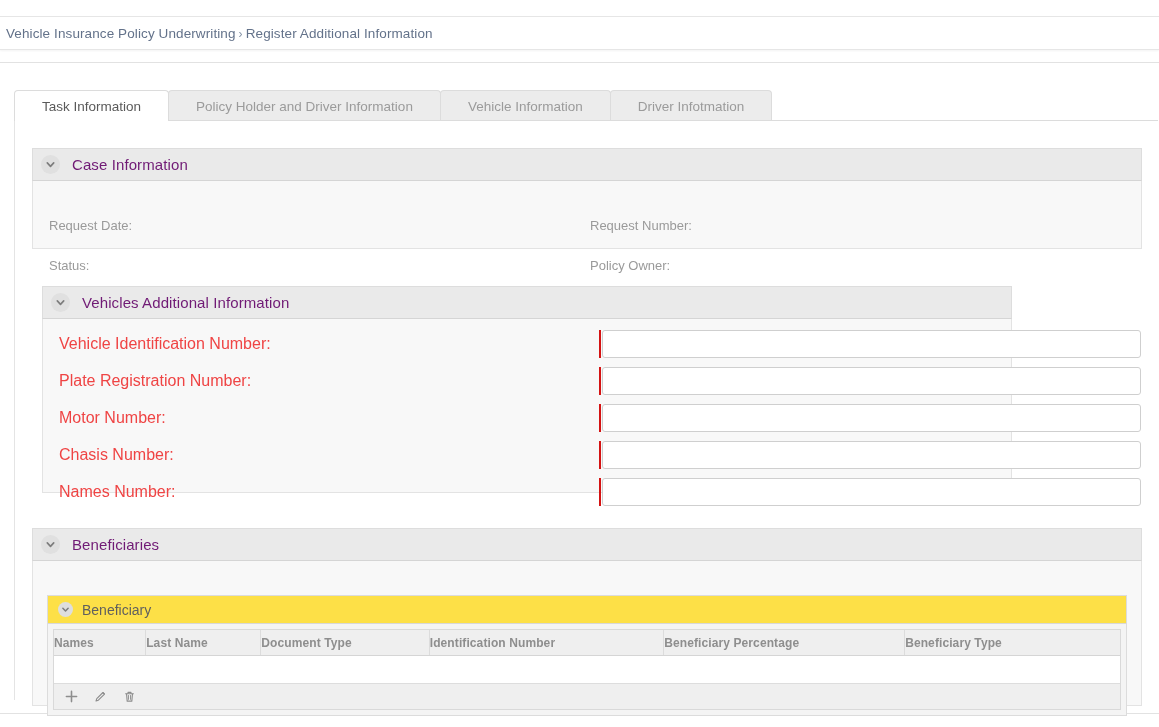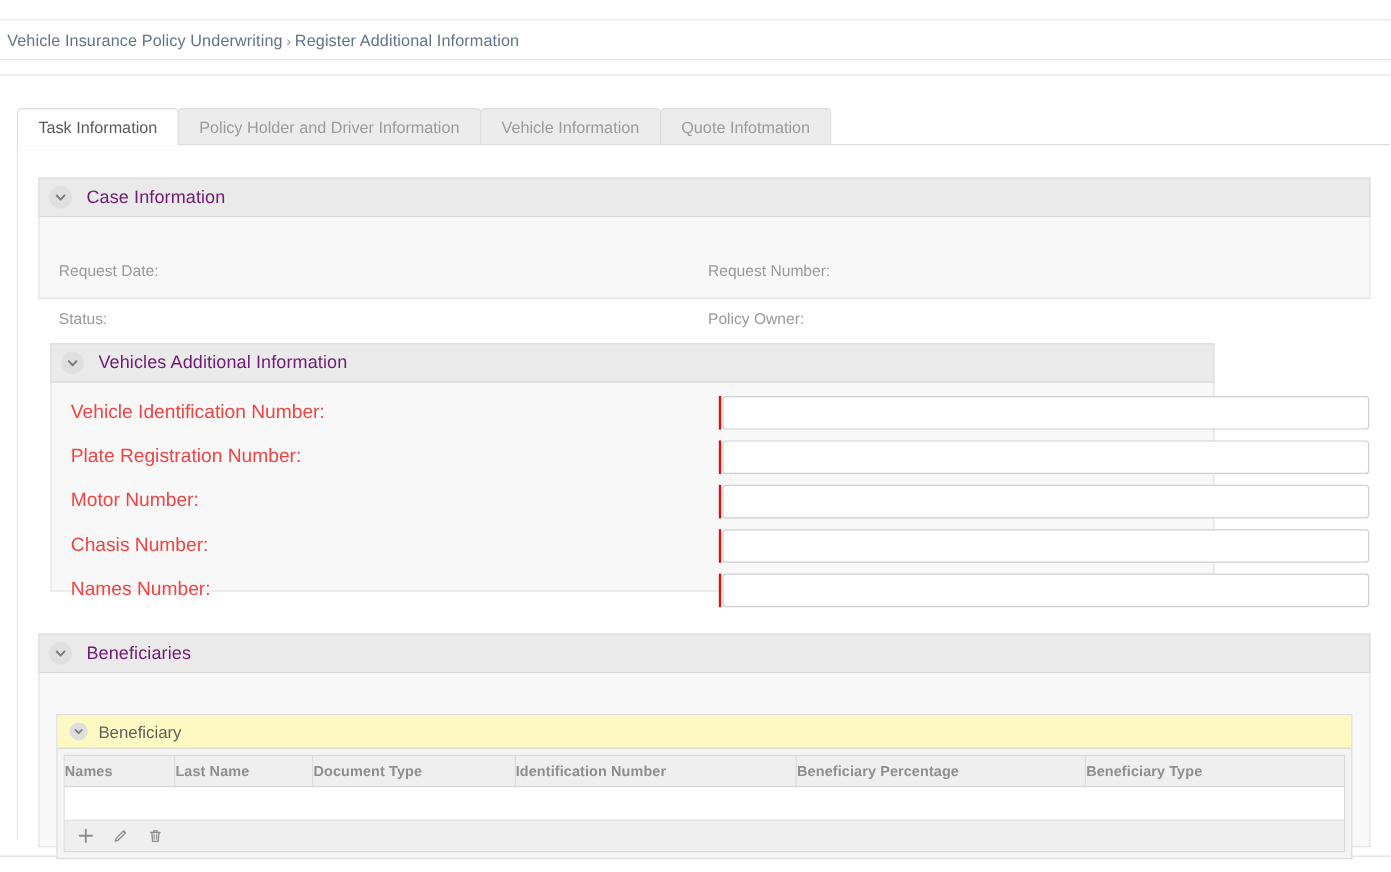--- a/index.html
+++ b/index.html
@@ -66,21 +66,21 @@
     left: 14px;
     top: 26px;
     height: 32px;
     display: flex;
     align-items: flex-end;
     background: transparent;
   }
   .tab {
     height: 31px;
     line-height: 31px;
-    padding: 0 17px;
+    padding: 0 27px;
     font-size: 13.5px;
     color: #9b9b9b;
     background: #ececec;
     border: 1px solid #dcdcdc;
     border-bottom: none;
     border-radius: 4px 4px 0 0;
     margin-right: -1px;
     box-sizing: border-box;
     white-space: nowrap;
     cursor: pointer;
@@ -201,21 +201,21 @@
     position: absolute;
     left: 14px;
     top: 34px;
     width: 1080px;
     background: #f4f4f4;
     border: 1px solid #dcdcdc;
     box-sizing: border-box;
   }
   .inner-header {
     height: 28px;
-    background: #fef9c3;
+    background: #fde047;
     border-bottom: 1px solid #d8d8d8;
     display: flex;
     align-items: center;
     padding-left: 10px;
     box-sizing: border-box;
     cursor: pointer;
   }
   .chev-sm {
     width: 15px;
     height: 15px;
@@ -289,21 +289,21 @@
     <span>Vehicle Insurance Policy Underwriting</span><span class="crumb-sep">›</span><span>Register Additional Information</span>
   </div>
 </div>
 
 <div class="page-panel">
 
   <div class="tabstrip">
     <div class="tab active">Task Information</div>
     <div class="tab">Policy Holder and Driver Information</div>
     <div class="tab">Vehicle Information</div>
-    <div class="tab">Quote Infotmation</div>
+    <div class="tab">Driver Infotmation</div>
   </div>
 
   <div class="tab-content">
 
     <div class="section" style="left:17px; top:27px; width:1110px;">
       <div class="section-header">
         <span class="chev">
           <svg width="11" height="11" viewBox="0 0 12 12">
               <path d="M2.5 4.3 L6 8 L9.5 4.3" fill="none" stroke="#7d7d7d" stroke-width="1.8" stroke-linecap="round" stroke-linejoin="round"></path>
             </svg>

